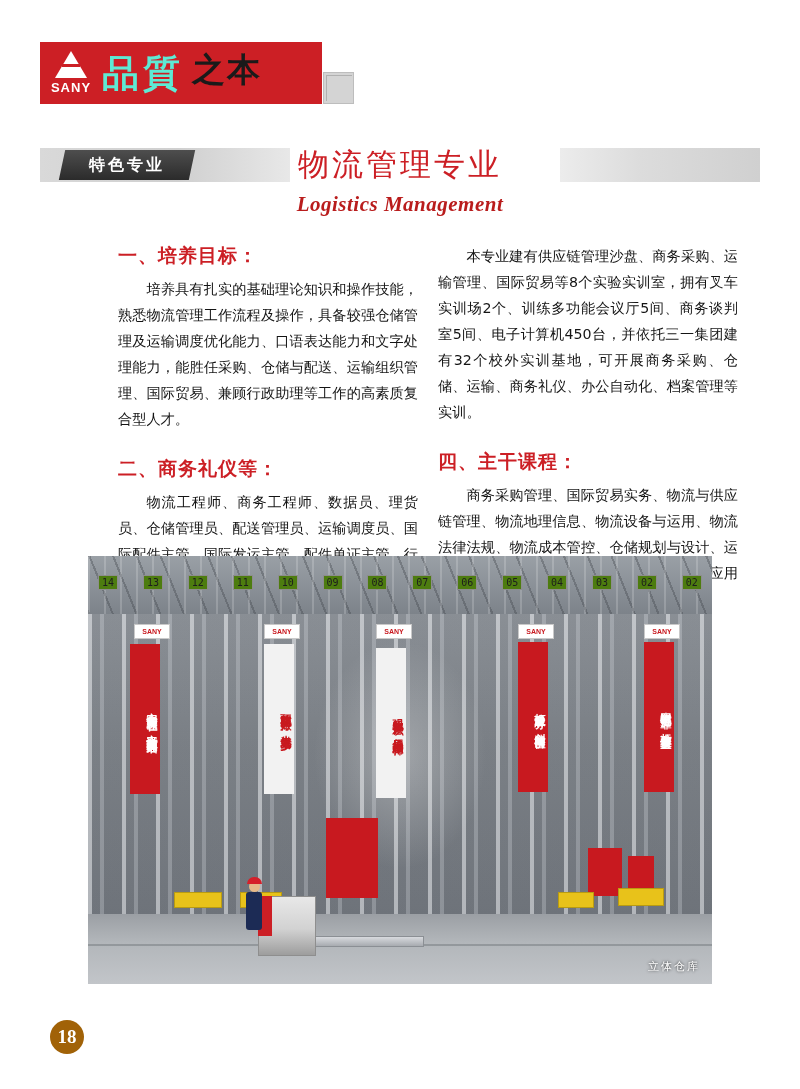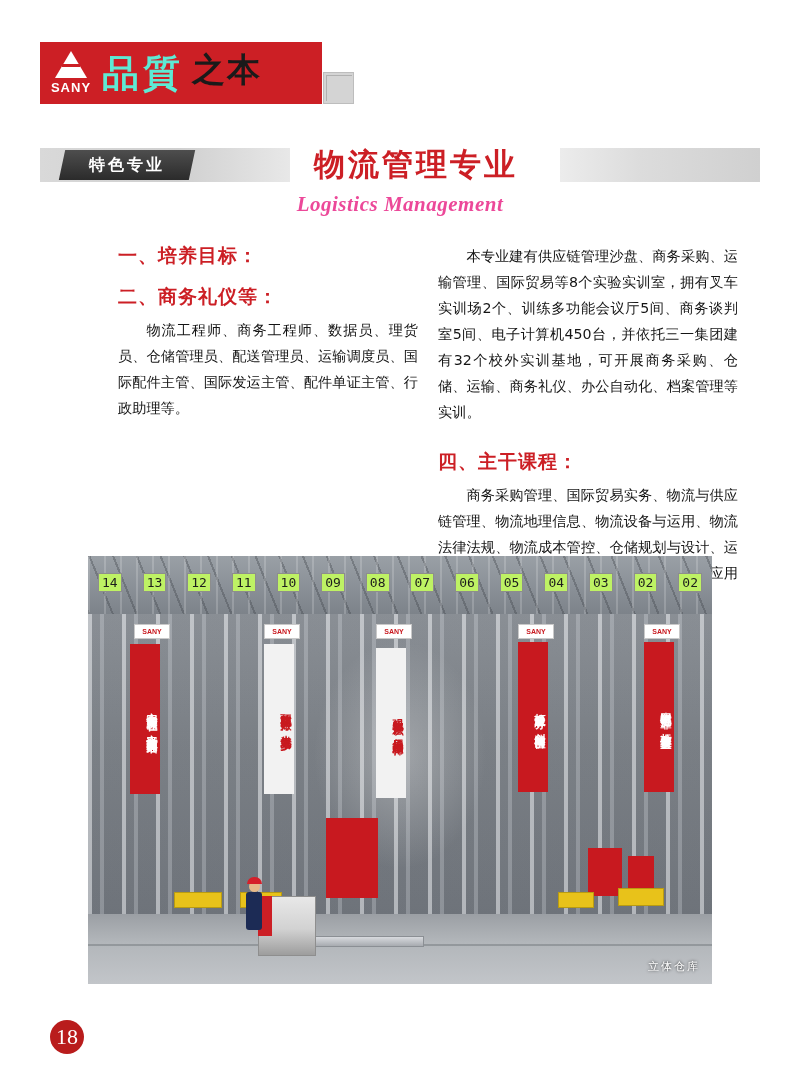--- a/index.html
+++ b/index.html
@@ -154,41 +154,41 @@
     letter-spacing: 3px;
     display: flex;
     align-items: center;
     justify-content: center;
     transform: skewX(-12deg);
   }
   .tag span { transform: skewX(12deg); }
 
   .main-title {
     position: absolute;
-    left: 16px;
+    left: 0;
     top: -4px;
     width: 720px;
     text-align: center;
     font-family: "DejaVu Sans", sans-serif;
     font-size: 31px;
-    font-weight: bold;
+    font-weight: normal;
     color: #cc1f25;
     letter-spacing: 3px;
   }
   .sub-title {
     position: absolute;
     top: 192px;
     left: 0;
     width: 800px;
     text-align: center;
     font-family: "Liberation Serif", serif;
     font-style: italic;
     font-weight: bold;
     font-size: 21px;
-    color: #ec4899;
+    color: #b91c1c;
     letter-spacing: 0.5px;
   }
 
   
   .col {
     position: absolute;
     width: 300px;
     font-family: "DejaVu Sans", sans-serif;
   }
   .col-left { left: 118px; top: 243px; }
@@ -256,21 +256,21 @@
     position: absolute; left: 0; top: 388px; width: 100%; height: 2px;
     background: rgba(90,95,100,.35);
   }
   .ph-numbar {
     position: absolute; left: 0; top: 18px; width: 100%; height: 16px;
     display: flex; align-items: center; justify-content: space-between;
     padding: 0 10px; box-sizing: border-box;
   }
   .ph-num {
     font-family: "DejaVu Sans Mono", monospace;
-    font-size: 13px; color: #1d1d1d; background: #bef264;
+    font-size: 10px; color: #1d1d1d; background: #4d7c0f;
     padding: 1px 3px; border: 1px solid #8d8d8d;
   }
   .ph-banner {
     position: absolute;
     width: 30px;
     background: #c8191f;
     color: #ffffff;
     font-family: "DejaVu Sans", sans-serif;
     font-size: 11px;
     font-weight: bold;
@@ -333,25 +333,25 @@
   }
 
   
   .page-num {
     position: absolute;
     left: 50px;
     top: 1020px;
     width: 34px;
     height: 34px;
     border-radius: 50%;
-    background: #b91c1c;
+    background: #a16207;
     color: #ffffff;
     font-family: "Liberation Serif", serif;
-    font-weight: normal;
-    font-size: 22px;
+    font-weight: bold;
+    font-size: 19px;
     display: flex;
     align-items: center;
     justify-content: center;
   }
 </style>
 </head>
 <body>
 
 <div class="header">
   <div class="logo-block">
@@ -371,20 +371,21 @@
   <div class="band-bg-right"></div>
   <div class="tag">
     <span>特色专业</span>
   </div>
   <div class="main-title">物流管理专业</div>
 </div>
 <div class="sub-title">Logistics Management</div>
 
 <div class="col col-left">
   <div class="sec-head">一、培养目标：</div>
+  <div class="sec-body">培养具有扎实的基础理论知识和操作技能，熟悉物流管理工作流程及操作，具备较强仓储管理及运输调度优化能力、口语表达能力和文字处理能力，能胜任采购、仓储与配送、运输组织管理、国际贸易、兼顾行政助理等工作的高素质复合型人才。</div>
   <div class="gap-lg"></div>
   <div class="sec-head">二、商务礼仪等：</div>
   <div class="sec-body">物流工程师、商务工程师、数据员、理货员、仓储管理员、配送管理员、运输调度员、国际配件主管、国际发运主管、配件单证主管、行政助理等。</div>
 </div>
 
 <div class="col col-right">
   <div class="sec-body">本专业建有供应链管理沙盘、商务采购、运输管理、国际贸易等8个实验实训室，拥有叉车实训场2个、训练多功能会议厅5间、商务谈判室5间、电子计算机450台，并依托三一集团建有32个校外实训基地，可开展商务采购、仓储、运输、商务礼仪、办公自动化、档案管理等实训。</div>
   <div class="gap-lg"></div>
   <div class="sec-head">四、主干课程：</div>
   <div class="sec-body">商务采购管理、国际贸易实务、物流与供应链管理、物流地理信息、物流设备与运用、物流法律法规、物流成本管控、仓储规划与设计、运输系统规划与设计、秘书理论与实务、文秘应用与写作、商务礼仪等。</div>

